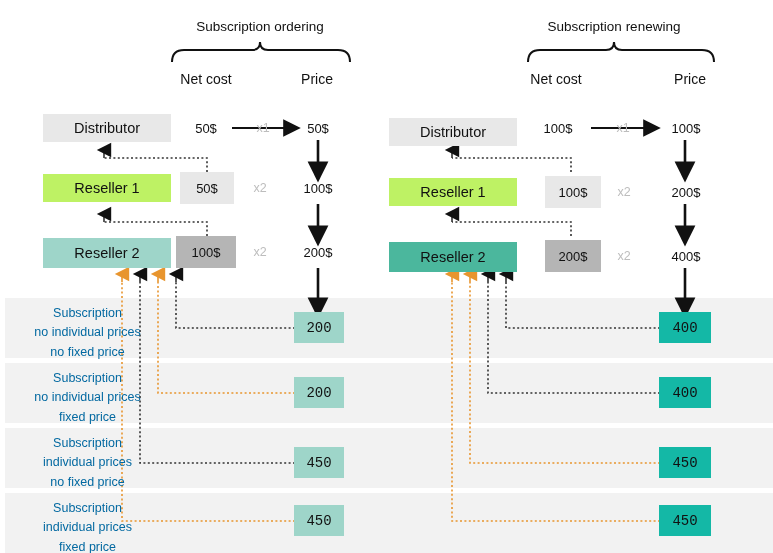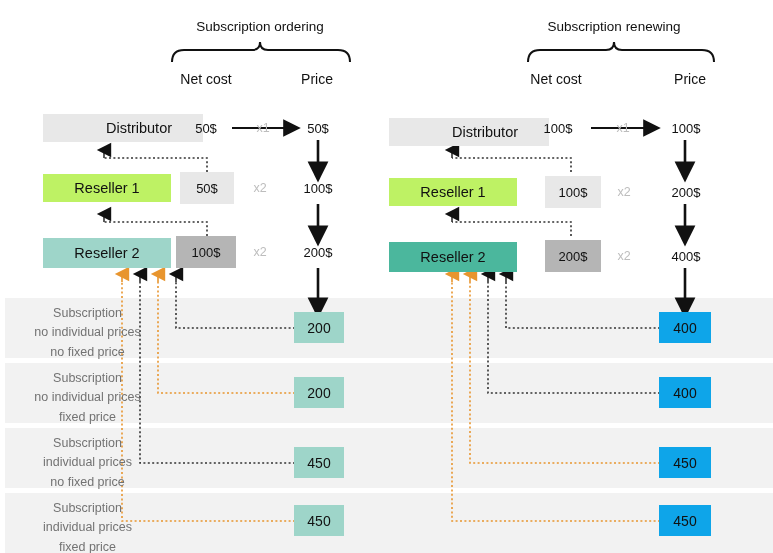--- a/index.html
+++ b/index.html
@@ -11,31 +11,31 @@
     position:relative;
   }
   #stage{position:absolute;left:0;top:0;width:773px;height:553px;}
   #wires{position:absolute;left:0;top:0;width:773px;height:553px;pointer-events:none;}
   
   .band{position:absolute;background:#f2f2f2;}
   .band-label{
     position:absolute;
     text-align:center;
     font-size:12.5px;
-    color:#737373;
+    color:#0369a1;
     line-height:1.55;
     white-space:nowrap;
   }
   
   .ebox{
     position:absolute;
     display:flex;align-items:center;justify-content:center;
     font-size:14.5px;color:#111;
   }
-  .ebox.dist{background:#e8e8e8;padding-left:32px;}
+  .ebox.dist{background:#e8e8e8;}
   .ebox.res1{background:#bef264;}
   .ebox.res2-l{background:#9ed5c9;}
   .ebox.res2-r{background:#4bb79d;}
   
   .chip{
     position:absolute;
     display:flex;align-items:center;justify-content:center;
     font-size:13px;color:#111;
   }
   .chip.light{background:#e8e8e8;}
@@ -43,24 +43,24 @@
   
   .txt{position:absolute;font-size:13px;color:#111;white-space:nowrap;}
   .txt.c{transform:translateX(-50%);}
   .mult{position:absolute;font-size:12.5px;color:#bdbdbd;transform:translateX(-50%);}
   .hdr{position:absolute;font-size:14px;color:#111;transform:translateX(-50%);white-space:nowrap;}
   .title{position:absolute;font-size:13.5px;color:#111;transform:translateX(-50%);white-space:nowrap;}
   
   .rbox{
     position:absolute;
     display:flex;align-items:center;justify-content:center;
-    font-size:14px;color:#111;
+    font-size:14px;color:#111;font-family:Liberation Mono, monospace;
   }
   .rbox.l{background:#9ed5c9;}
-  .rbox.r{background:#0ea5e9;}
+  .rbox.r{background:#14b8a6;}
 </style>
 </head>
 <body>
 
 <div id="stage">
 
   <div class="band" style="left:5px;top:298px;width:768px;height:60px;"></div>
   <div class="band" style="left:5px;top:363px;width:768px;height:60px;"></div>
   <div class="band" style="left:5px;top:428px;width:768px;height:60px;"></div>
   <div class="band" style="left:5px;top:493px;width:768px;height:60px;"></div>

